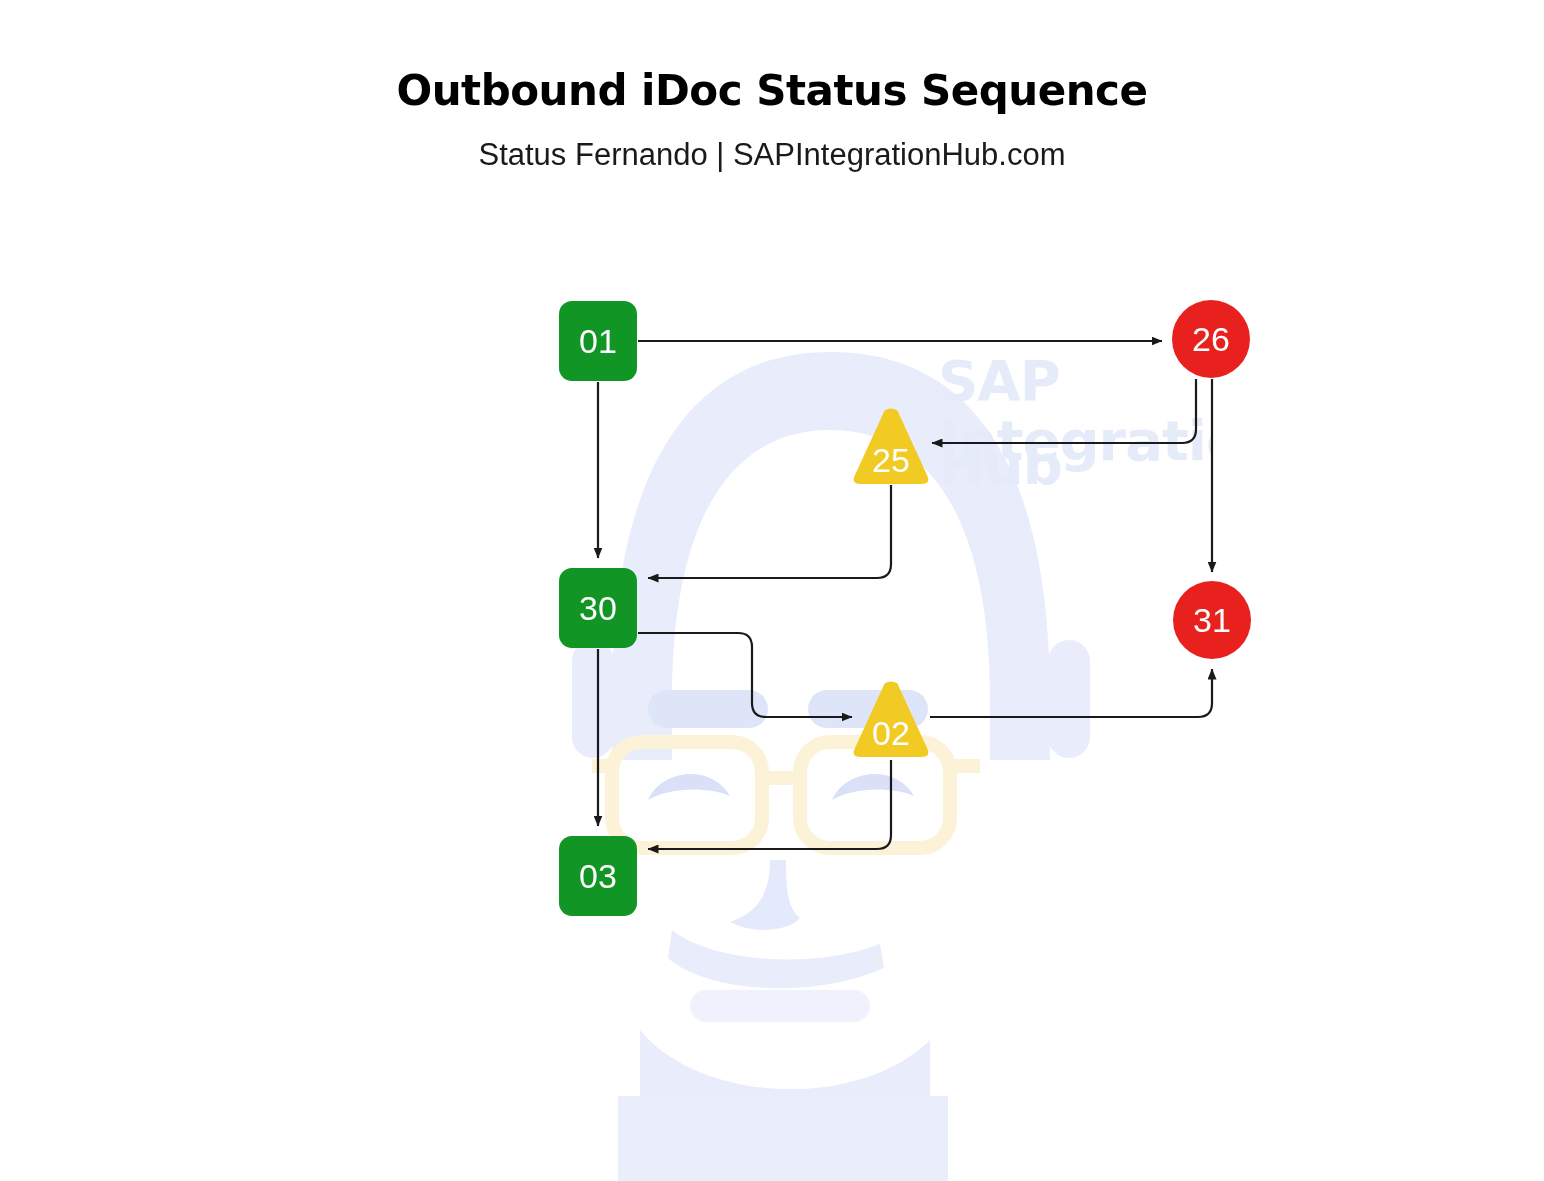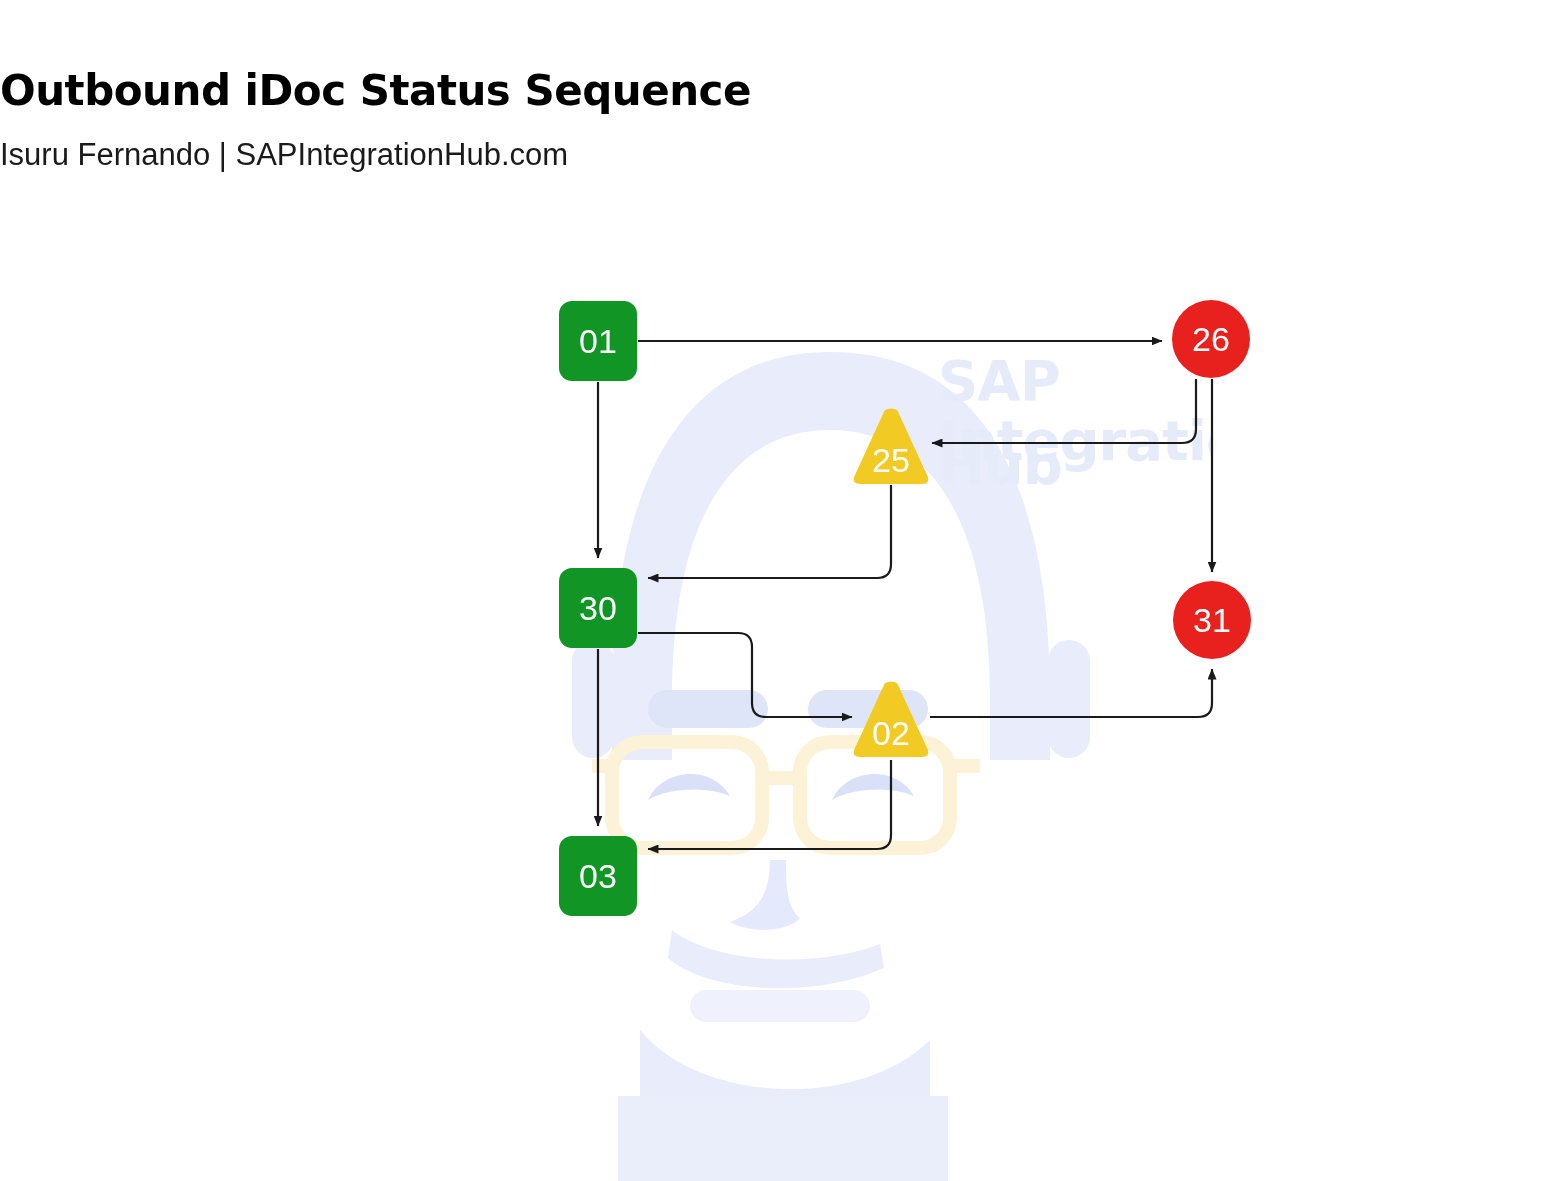--- a/index.html
+++ b/index.html
@@ -20,20 +20,21 @@
     height: 1181px;
     background: #ffffff;
   }
 
   
   .header {
     position: absolute;
     left: 0;
     top: 0;
     width: 1544px;
+    text-align: center;
     pointer-events: none;
   }
   .title {
     margin: 0;
     padding-top: 66px;
     font-size: 42px;
     font-weight: bold;
     letter-spacing: -0.5px;
     color: #000000;
     font-family: "DejaVu Sans", sans-serif;
@@ -79,21 +80,21 @@
     letter-spacing: -1px;
   }
 </style>
 </head>
 <body>
 
 <div class="page">
 
   <div class="header">
     <h1 class="title">Outbound iDoc Status Sequence</h1>
-    <p class="subtitle">Isuru Fernando  |  SAPIntegrationHub.com</p>
+    <p class="subtitle">Status Fernando  |  SAPIntegrationHub.com</p>
   </div>
 
   <div class="canvas">
 
     <svg class="layer-watermark" width="1544" height="1181" viewBox="0 0 1544 1181">
       <defs>
         <clipPath id="wm-clip">
           <rect x="0" y="0" width="1212" height="1181"></rect>
         </clipPath>
       </defs>

